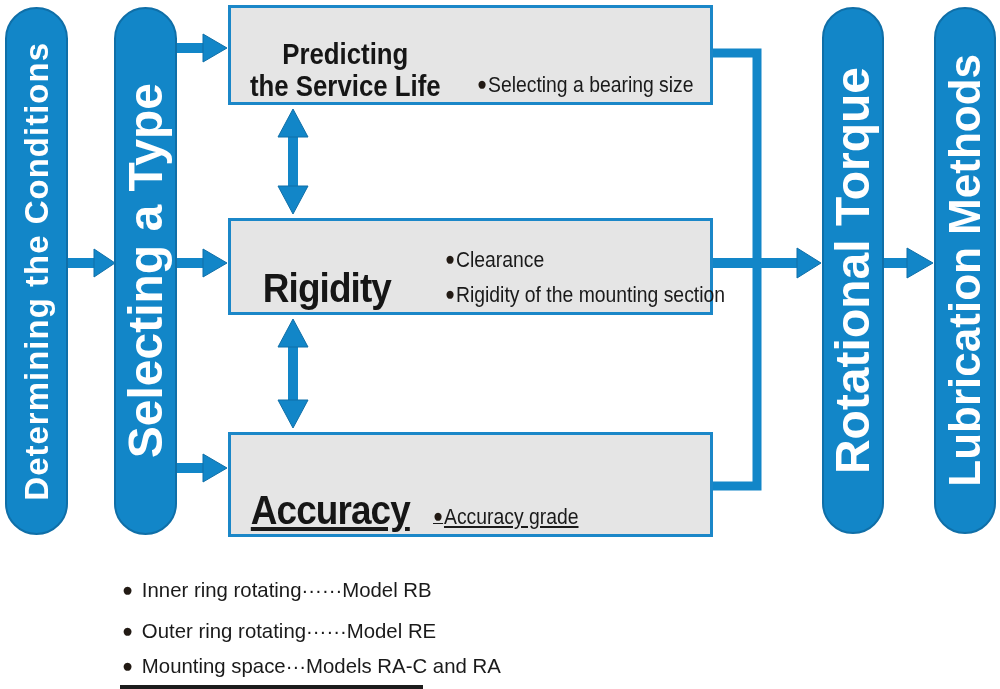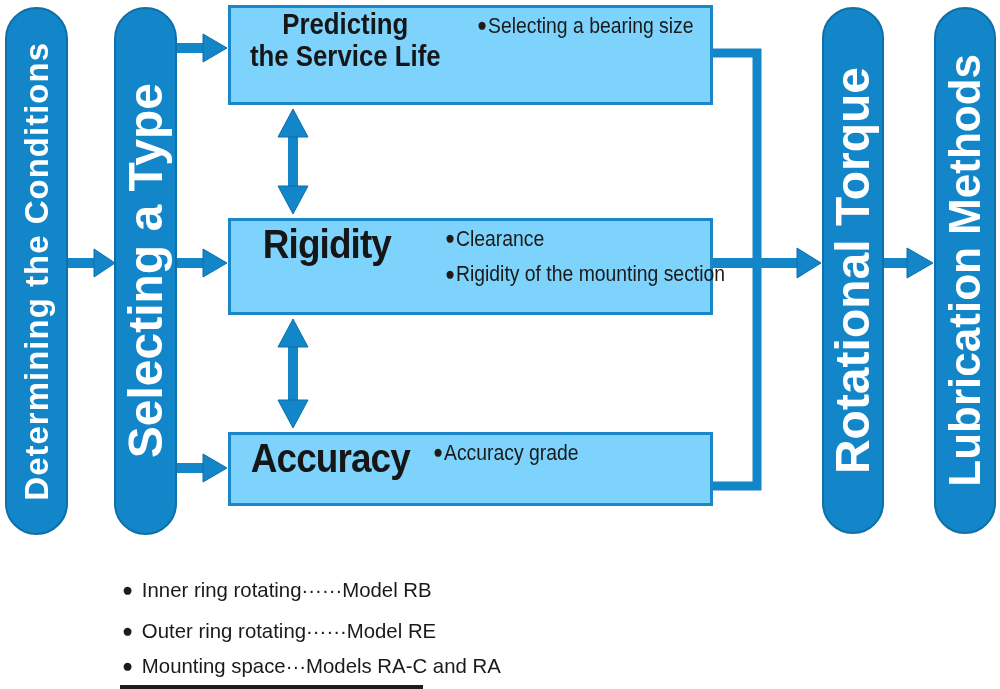--- a/index.html
+++ b/index.html
@@ -23,26 +23,26 @@
   .pill-1{left:5px;top:7px;width:63px;height:528px;}
   .pill-1 .vtext{font-size:33px;letter-spacing:1px;}
   .pill-2{left:114px;top:7px;width:63px;height:528px;}
   .pill-2 .vtext{font-size:48px;}
   .pill-3{left:822px;top:7px;width:62px;height:527px;}
   .pill-3 .vtext{font-size:48px;}
   .pill-4{left:934px;top:7px;width:62px;height:527px;}
   .pill-4 .vtext{font-size:44px;}
 
   .box{
-    position:absolute;left:228px;width:485px;background:#7dd3fc;border:3px solid #1b87c8;
-    box-sizing:border-box;display:flex;align-items:flex-start;color:#1a1a1a;
+    position:absolute;left:228px;width:485px;background:#e5e5e5;border:3px solid #1b87c8;
+    box-sizing:border-box;display:flex;align-items:flex-end;color:#1a1a1a;
   }
   .box-1{top:5px;height:100px;}
   .box-2{top:218px;height:97px;padding-left:12px;}
-  .box-3{top:432px;height:74px;}
+  .box-3{top:432px;height:105px;text-decoration:underline;}
   .box-title{
     flex:0 0 178px;padding-left:22px;font-weight:bold;color:#161616;
     transform:scaleX(0.9);transform-origin:left center;
   }
   .box-title.big{font-size:41px;letter-spacing:-1px;}
   .box-title.two-line{font-size:30px;line-height:1.07;text-align:center;transform:scaleX(0.86);}
   .box-title.two-line span{display:block;white-space:nowrap;}
   .box-bullets{flex:1;padding-left:2px;}
   .bullet-line{
     display:flex;align-items:center;font-size:22px;white-space:nowrap;

